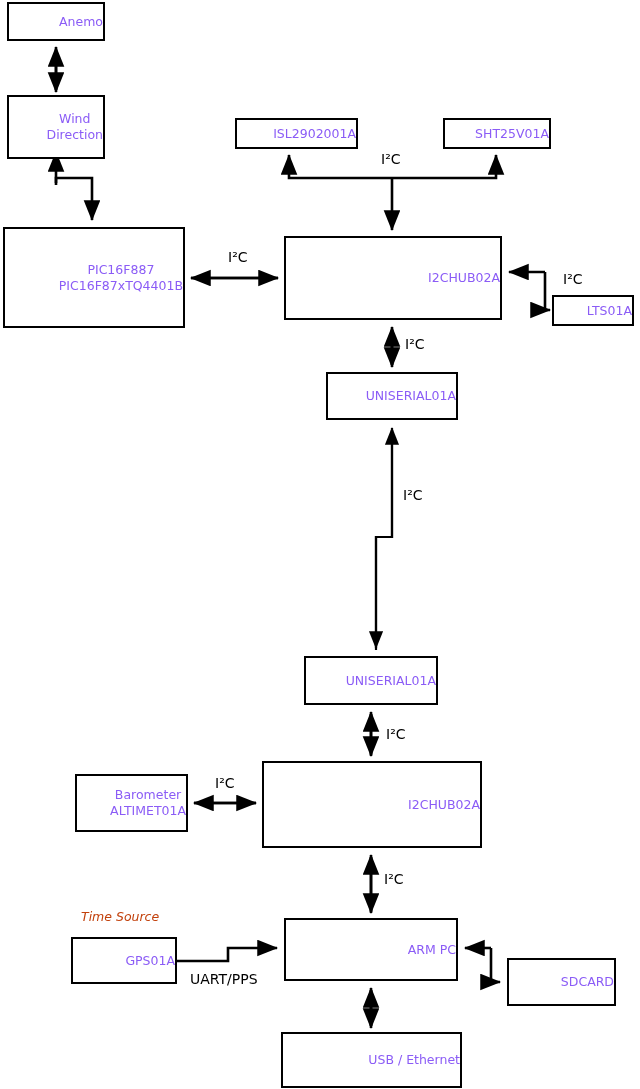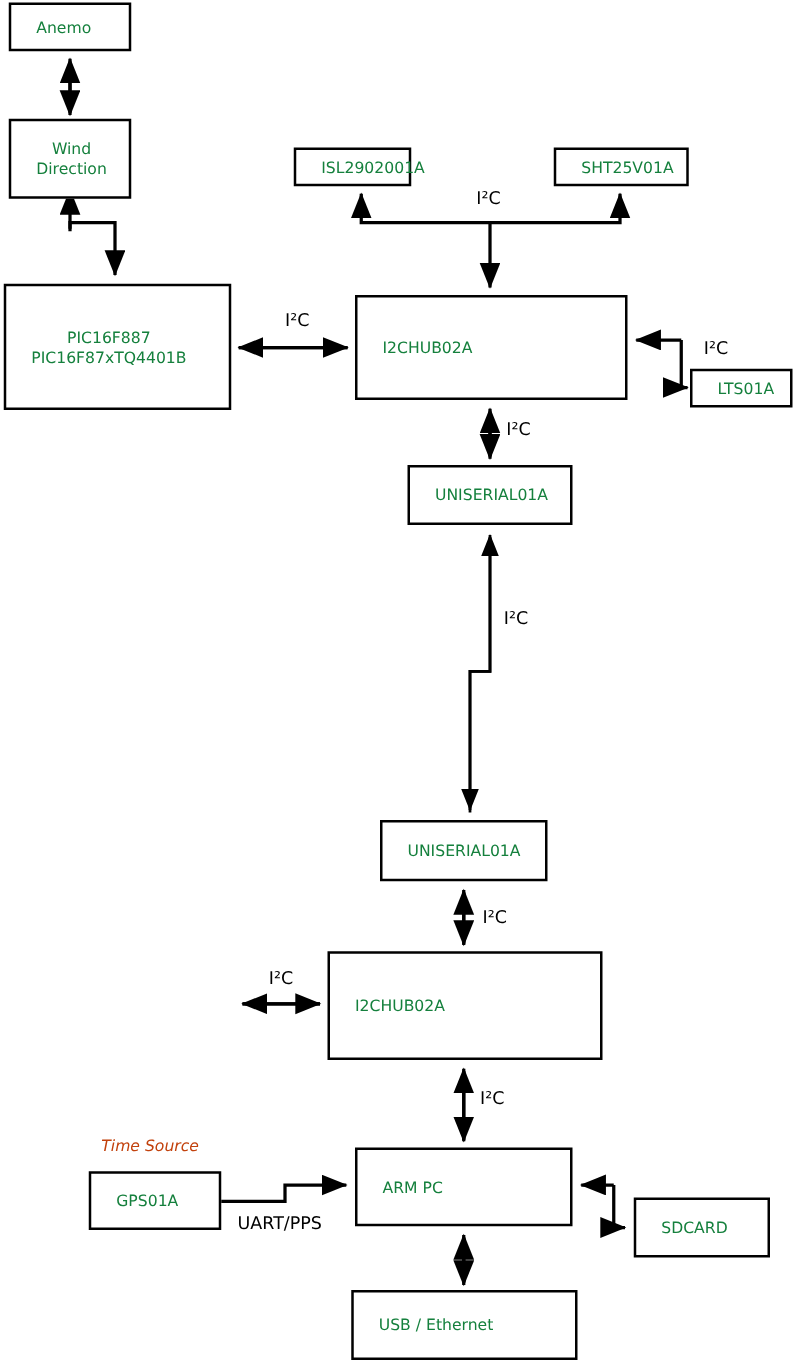--- a/index.html
+++ b/index.html
@@ -16,27 +16,26 @@
     position:absolute;left:0;top:0;width:640px;height:1089px;
     pointer-events:none;
   }
   .node{
     position:absolute;
     box-sizing:border-box;
     border:2px solid #000000;
     background:#ffffff;
     display:flex;
     align-items:center;
-    justify-content:flex-start;
+    justify-content:flex-end;
     text-align:center;
-    color:#15803d;
+    color:#8b5cf6;
     font-size:12.5px;
     line-height:1.25;
     z-index:2;
-    padding-left:20px;
   }
   .node .lbl{display:block;white-space:pre-line;}
   .edge-label{
     position:absolute;
     color:#000000;
     font-size:14px;
     white-space:nowrap;
     z-index:3;
     background:transparent;
   }
@@ -134,40 +133,44 @@
     <span class="lbl">Anemo</span>
   </div>
   <div class="node" style="left: 7px; top: 95px; width: 98px; height: 64px;">
     <span class="lbl">Wind
 Direction</span>
   </div>
   <div class="node" style="left: 3px; top: 227px; width: 182px; height: 101px;">
     <span class="lbl">PIC16F887
 PIC16F87xTQ4401B</span>
   </div>
-  <div class="node" style="left: 235px; top: 118px; width: 94px; height: 31px;">
+  <div class="node" style="left: 235px; top: 118px; width: 123px; height: 31px;">
     <span class="lbl">ISL2902001A</span>
   </div>
   <div class="node" style="left: 443px; top: 118px; width: 108px; height: 31px;">
     <span class="lbl">SHT25V01A</span>
   </div>
   <div class="node" style="left: 284px; top: 236px; width: 218px; height: 84px;">
     <span class="lbl">I2CHUB02A</span>
   </div>
   <div class="node" style="left: 552px; top: 295px; width: 82px; height: 31px;">
     <span class="lbl">LTS01A</span>
   </div>
   <div class="node" style="left: 326px; top: 372px; width: 132px; height: 48px;">
     <span class="lbl">UNISERIAL01A</span>
   </div>
   <div class="node" style="left: 304px; top: 656px; width: 134px; height: 49px;">
     <span class="lbl">UNISERIAL01A</span>
   </div>
   <div class="node" style="left: 262px; top: 761px; width: 220px; height: 87px;">
     <span class="lbl">I2CHUB02A</span>
+  </div>
+  <div class="node" style="left: 75px; top: 774px; width: 113px; height: 58px;">
+    <span class="lbl">Barometer
+ALTIMET01A</span>
   </div>
   <div class="node" style="left: 71px; top: 937px; width: 106px; height: 47px;">
     <span class="lbl">GPS01A</span>
   </div>
   <div class="node" style="left: 284px; top: 918px; width: 174px; height: 63px;">
     <span class="lbl">ARM PC</span>
   </div>
   <div class="node" style="left: 507px; top: 958px; width: 109px; height: 48px;">
     <span class="lbl">SDCARD</span>
   </div>

